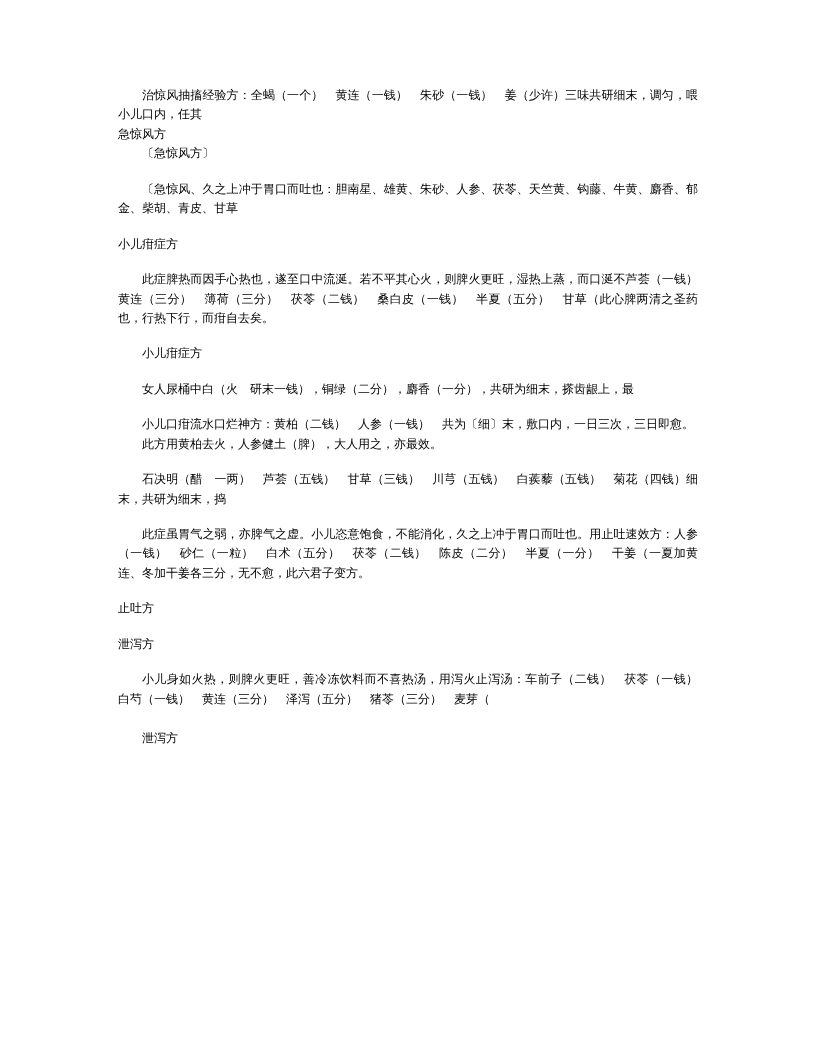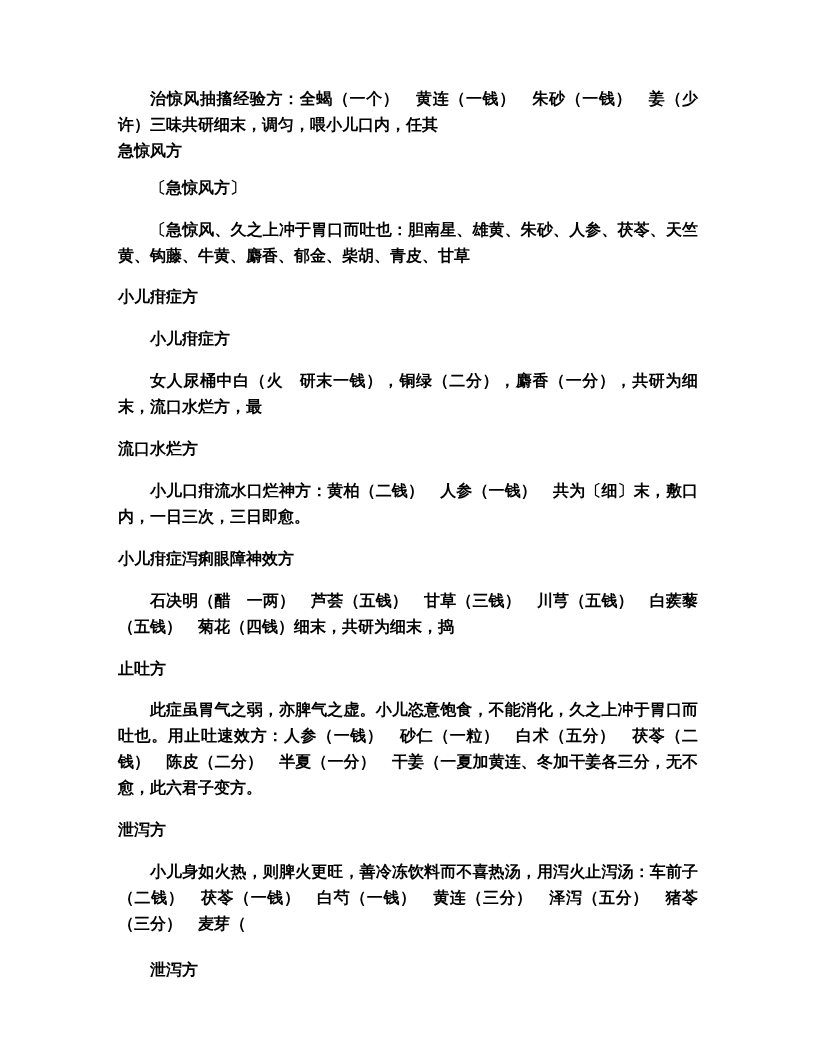--- a/index.html
+++ b/index.html
@@ -15,66 +15,65 @@
   }
   .page {
     position: relative;
     width: 816px;
     height: 1056px;
     box-sizing: border-box;
     padding: 86px 118px 0 118px;
     background: #ffffff;
   }
   .doc-body {
-    font-size: 16px;
+    font-size: 12px;
     line-height: 1.62;
     text-align: justify;
     text-justify: inter-ideograph;
-    font-weight: bold;
   }
   p {
     margin: 0;
     padding: 0;
   }
   .para {
     margin-bottom: 0;
   }
   
   .indent {
     text-indent: 2em;
   }
   .noindent {
     text-indent: 0;
   }
   
-  .gap-sm { margin-top: 11px; }
+  .gap-sm { }
   .gap-md { margin-top: 16px; }
   .gap-lg { margin-top: 20px; }
   .gap-0 { margin-top: 0; }
   .heading {
     text-indent: 0;
   }
 </style>
 </head>
 <body>
 
 <div class="page">
   <div class="doc-body">
 
     <p class="para indent gap-0">治惊风抽搐经验方：全蝎（一个）　黄连（一钱）　朱砂（一钱）　姜（少许）三味共研细末，调匀，喂小儿口内，任其</p>
     <p class="para noindent gap-0 heading">急惊风方</p>
     <p class="para indent gap-sm">〔急惊风方〕</p>
     <p class="para indent gap-md">〔急惊风、久之上冲于胃口而吐也：胆南星、雄黄、朱砂、人参、茯苓、天竺黄、钩藤、牛黄、麝香、郁金、柴胡、青皮、甘草</p>
     <p class="para noindent gap-md heading">小儿疳症方</p>
+    <p class="para indent gap-md">此症脾热而因手心热也，遂至口中流涎。若不平其心火，则脾火更旺，湿热上蒸，而口涎不芦荟（一钱）　黄连（三分）　薄荷（三分）　茯苓（二钱）　桑白皮（一钱）　半夏（五分）　甘草（此心脾两清之圣药也，行热下行，而疳自去矣。</p>
     <p class="para indent gap-md">小儿疳症方</p>
-    <p class="para indent gap-md">女人尿桶中白（火　研末一钱），铜绿（二分），麝香（一分），共研为细末，流口水烂方，最</p>
-    <p class="para noindent gap-md heading">流口水烂方</p>
+    <p class="para indent gap-md">女人尿桶中白（火　研末一钱），铜绿（二分），麝香（一分），共研为细末，搽齿龈上，最</p>
     <p class="para indent gap-md">小儿口疳流水口烂神方：黄柏（二钱）　人参（一钱）　共为〔细〕末，敷口内，一日三次，三日即愈。</p>
-    <p class="para noindent gap-md heading">小儿疳症泻痢眼障神效方</p>
+    <p class="para indent gap-sm">此方用黄柏去火，人参健土（脾），大人用之，亦最效。</p>
     <p class="para indent gap-md">石决明（醋　一两）　芦荟（五钱）　甘草（三钱）　川芎（五钱）　白蒺藜（五钱）　菊花（四钱）细末，共研为细末，捣</p>
+    <p class="para indent gap-md">此症虽胃气之弱，亦脾气之虚。小儿恣意饱食，不能消化，久之上冲于胃口而吐也。用止吐速效方：人参（一钱）　砂仁（一粒）　白术（五分）　茯苓（二钱）　陈皮（二分）　半夏（一分）　干姜（一夏加黄连、冬加干姜各三分，无不愈，此六君子变方。</p>
     <p class="para noindent gap-md heading">止吐方</p>
-    <p class="para indent gap-md">此症虽胃气之弱，亦脾气之虚。小儿恣意饱食，不能消化，久之上冲于胃口而吐也。用止吐速效方：人参（一钱）　砂仁（一粒）　白术（五分）　茯苓（二钱）　陈皮（二分）　半夏（一分）　干姜（一夏加黄连、冬加干姜各三分，无不愈，此六君子变方。</p>
     <p class="para noindent gap-md heading">泄泻方</p>
     <p class="para indent gap-md">小儿身如火热，则脾火更旺，善冷冻饮料而不喜热汤，用泻火止泻汤：车前子（二钱）　茯苓（一钱）　白芍（一钱）　黄连（三分）　泽泻（五分）　猪苓（三分）　麦芽（</p>
     <p class="para indent gap-lg">泄泻方</p>
 
   </div>
 </div>
 
 </body></html>

